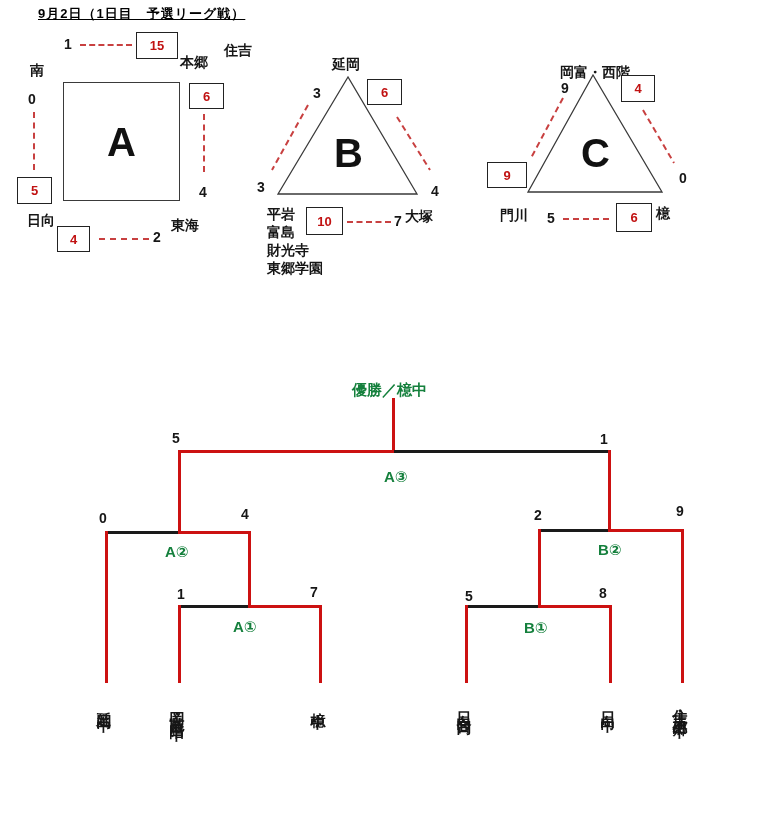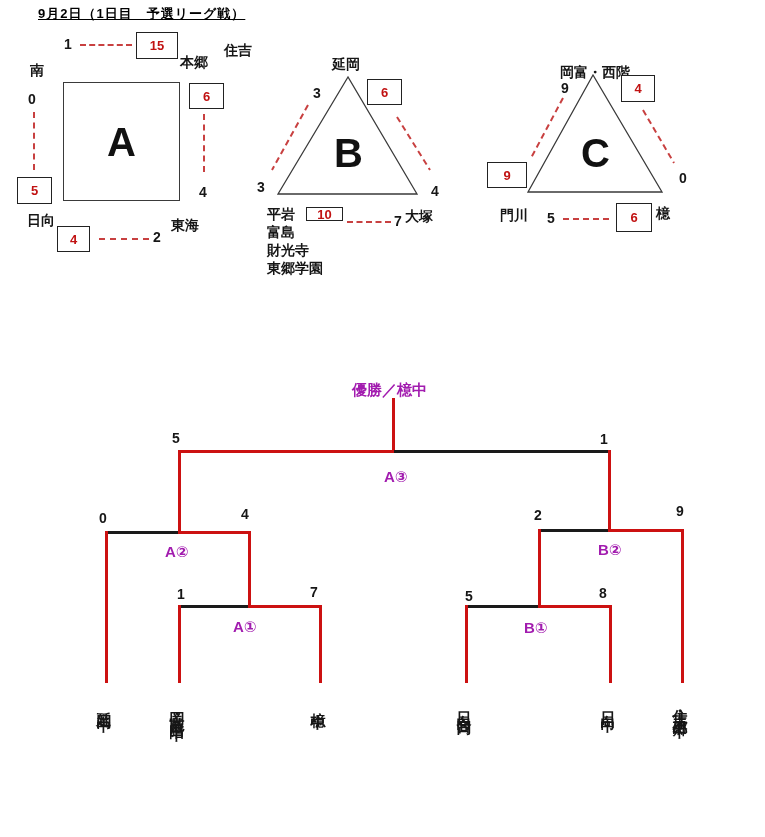--- a/index.html
+++ b/index.html
@@ -9,21 +9,21 @@
   .name{position:absolute;font-size:14px;font-weight:bold;color:#161616;white-space:nowrap;line-height:1.2;}
   .num{position:absolute;font-size:14px;font-weight:bold;color:#161616;white-space:nowrap;}
   .box{position:absolute;border:1px solid #222;background:#fff;display:flex;align-items:center;justify-content:center;color:#c11212;font-weight:bold;font-size:13px;box-sizing:border-box;}
   .gletter{position:absolute;font-size:40px;font-weight:bold;color:#111;line-height:1;}
   .square{position:absolute;border:1px solid #3a3a3a;background:#fff;display:flex;align-items:center;justify-content:center;box-sizing:border-box;}
   .dash-h{position:absolute;border-top:2px dashed #c84040;height:0;}
   .dash-v{position:absolute;border-left:2px dashed #c84040;width:0;}
   .hl{position:absolute;height:3px;background:#1a1a1a;}
   .vl{position:absolute;width:3px;background:#1a1a1a;}
   .red{background:#cc1111;}
-  .blabel{position:absolute;font-size:15px;font-weight:bold;color:#a21caf;white-space:nowrap;}
+  .blabel{position:absolute;font-size:15px;font-weight:bold;color:#15803d;white-space:nowrap;}
   .vteam{position:absolute;writing-mode:vertical-rl;text-orientation:upright;font-size:15px;font-weight:bold;color:#161616;letter-spacing:3px;line-height:1;}
   svg{position:absolute;overflow:visible;}
 </style>
 </head>
 <body>
 
 <div id="canvas">
 
   <div class="sec-title" style="left:38px;top:5px;">9月2日（1日目　予選リーグ戦）</div>
 
@@ -58,21 +58,21 @@
   </svg>
   <div class="gletter" style="left:334px;top:133px;">B</div>
   <div class="num" style="left:313px;top:85px;">3</div>
   <div class="box" style="left:367px;top:79px;width:35px;height:26px;">6</div>
   <div class="num" style="left:257px;top:179px;">3</div>
   <div class="num" style="left:431px;top:183px;">4</div>
   <div class="name" style="left:267px;top:206px;">平岩</div>
   <div class="name" style="left:267px;top:224px;">富島</div>
   <div class="name" style="left:267px;top:242px;">財光寺</div>
   <div class="name" style="left:267px;top:260px;">東郷学園</div>
-  <div class="box" style="left:306px;top:207px;width:37px;height:14px;">10</div>
+  <div class="box" style="left:306px;top:207px;width:37px;height:28px;">10</div>
   <div class="dash-h" style="left:347px;top:221px;width:44px;"></div>
   <div class="num" style="left:394px;top:213px;">7</div>
   <div class="name" style="left:405px;top:208px;">大塚</div>
 
   <div class="name" style="left:560px;top:64px;">岡富・西階</div>
   <svg style="left:515px;top:68px;" width="165" height="130">
     <polygon points="78,7 13,124 147,124" fill="none" stroke="#3a3a3a" stroke-width="1.3"></polygon>
     <line x1="48" y1="30" x2="16" y2="90" stroke="#c84040" stroke-width="2" stroke-dasharray="6 4"></line>
     <line x1="128" y1="42" x2="159" y2="95" stroke="#c84040" stroke-width="2" stroke-dasharray="6 4"></line>
   </svg>

